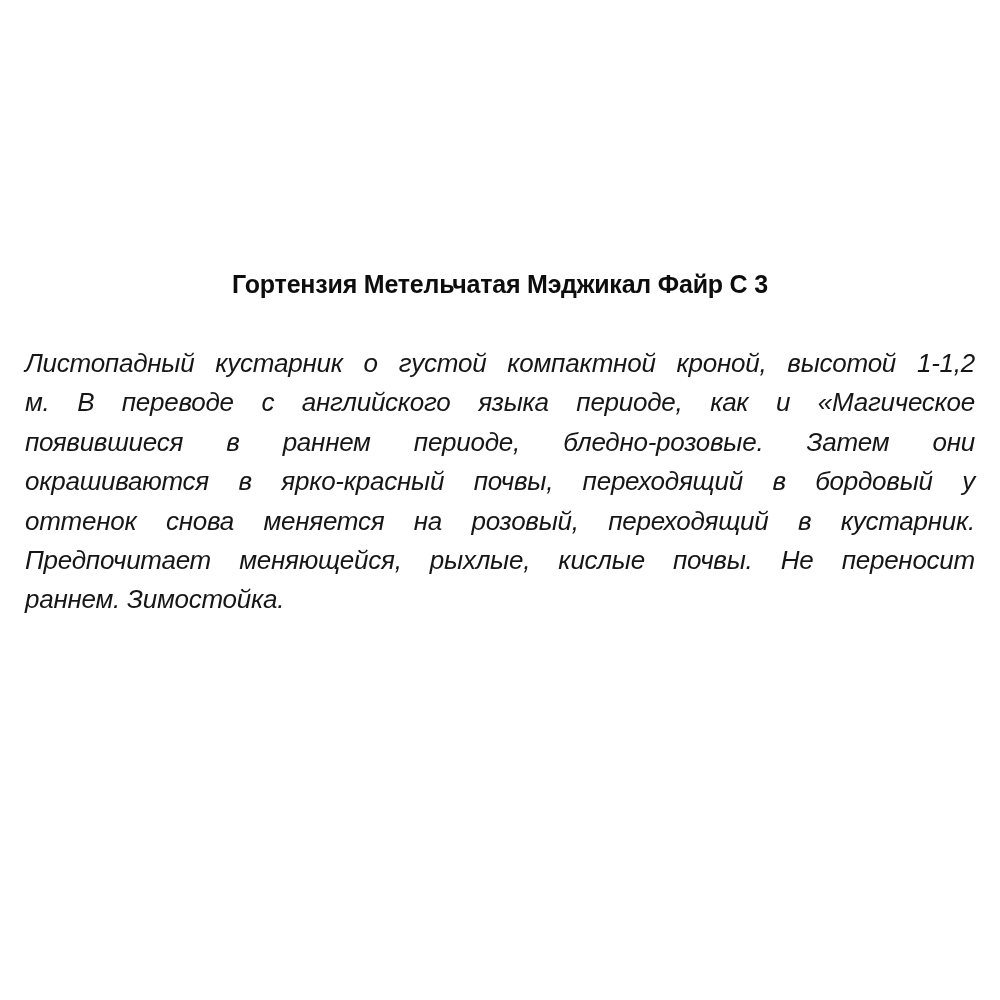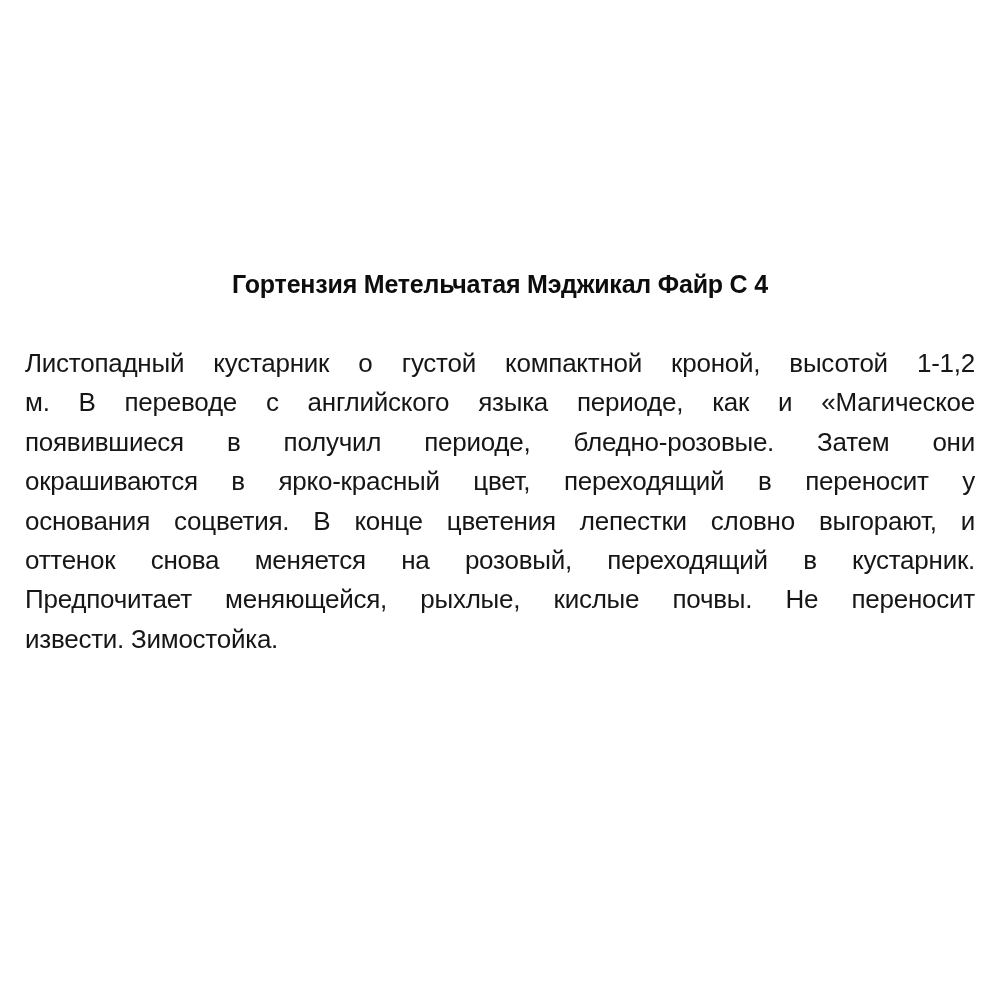--- a/index.html
+++ b/index.html
@@ -35,42 +35,42 @@
       color: #0d0d0d;
     }
     .body-text {
       position: absolute;
       left: 25px;
       top: 344px;
       width: 950px;
       font-size: 26px;
       line-height: 39.4px;
       color: #161616;
+      font-style: italic;
     }
     .line {
       display: block;
       white-space: nowrap;
       text-align: justify;
       text-align-last: justify;
       height: 39.4px;
       letter-spacing: -0.25px;
     }
     .line.last {
       text-align-last: left;
     }
   </style>
 </head>
 <body>
 
 <div class="page">
-  <div class="title">Гортензия Метельчатая Мэджикал Файр С 4</div>
+  <div class="title">Гортензия Метельчатая Мэджикал Файр С 3</div>
 
   <div class="body-text">
     <span class="line">Листопадный кустарник о густой компактной кроной, высотой 1-1,2</span>
     <span class="line">м. В переводе с английского языка периоде, как и «Магическое</span>
-    <span class="line">появившиеся в получил периоде, бледно-розовые. Затем они</span>
-    <span class="line">окрашиваются в ярко-красный цвет, переходящий в переносит у</span>
-    <span class="line">основания соцветия. В конце цветения лепестки словно выгорают, и</span>
+    <span class="line">появившиеся в раннем периоде, бледно-розовые. Затем они</span>
+    <span class="line">окрашиваются в ярко-красный почвы, переходящий в бордовый у</span>
     <span class="line">оттенок снова меняется на розовый, переходящий в кустарник.</span>
     <span class="line">Предпочитает меняющейся, рыхлые, кислые почвы. Не переносит</span>
-    <span class="line last">извести. Зимостойка.</span>
+    <span class="line last">раннем. Зимостойка.</span>
   </div>
 </div>
 
 </body></html>

